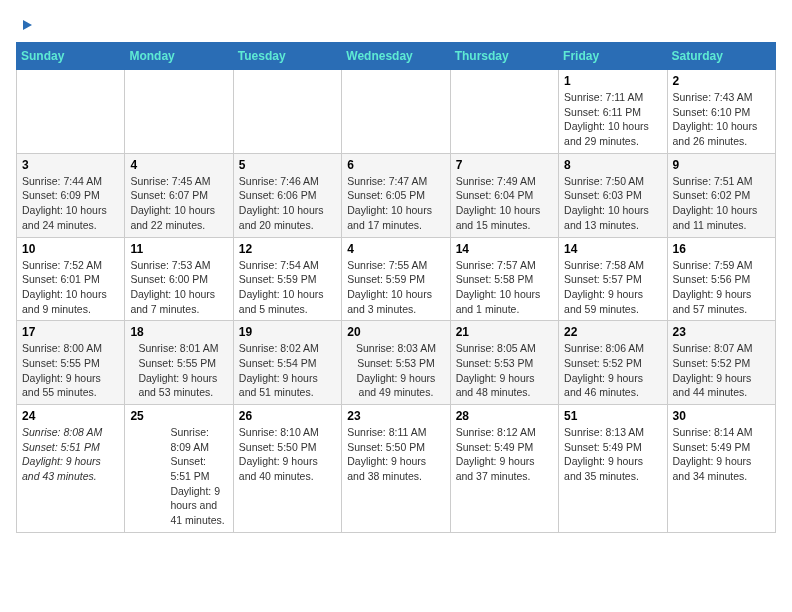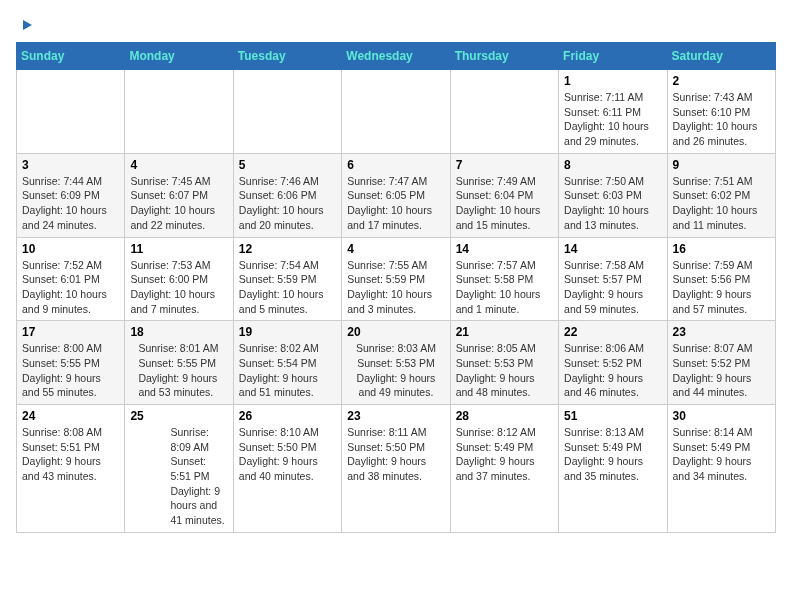--- a/index.html
+++ b/index.html
@@ -263,21 +263,21 @@
         <td>
           <div class="day-number">23</div>
           <div class="day-info" style="white-space: pre-line;">Sunrise: 8:07 AM
 Sunset: 5:52 PM
 Daylight: 9 hours and 44 minutes.</div>
         </td>
       </tr>
       <tr>
         <td>
           <div class="day-number">24</div>
-          <div class="day-info" style="white-space: pre-line;">Sunrise: 8:08 AM
+          <div class="day-info" style="white-space: pre-line; font-style: italic;">Sunrise: 8:08 AM
 Sunset: 5:51 PM
 Daylight: 9 hours and 43 minutes.</div>
         </td>
         <td>
           <div class="day-number">25</div>
           <div class="day-info" style="white-space: pre-line; margin-left: 40px;">Sunrise: 8:09 AM
 Sunset: 5:51 PM
 Daylight: 9 hours and 41 minutes.</div>
         </td>
         <td>

